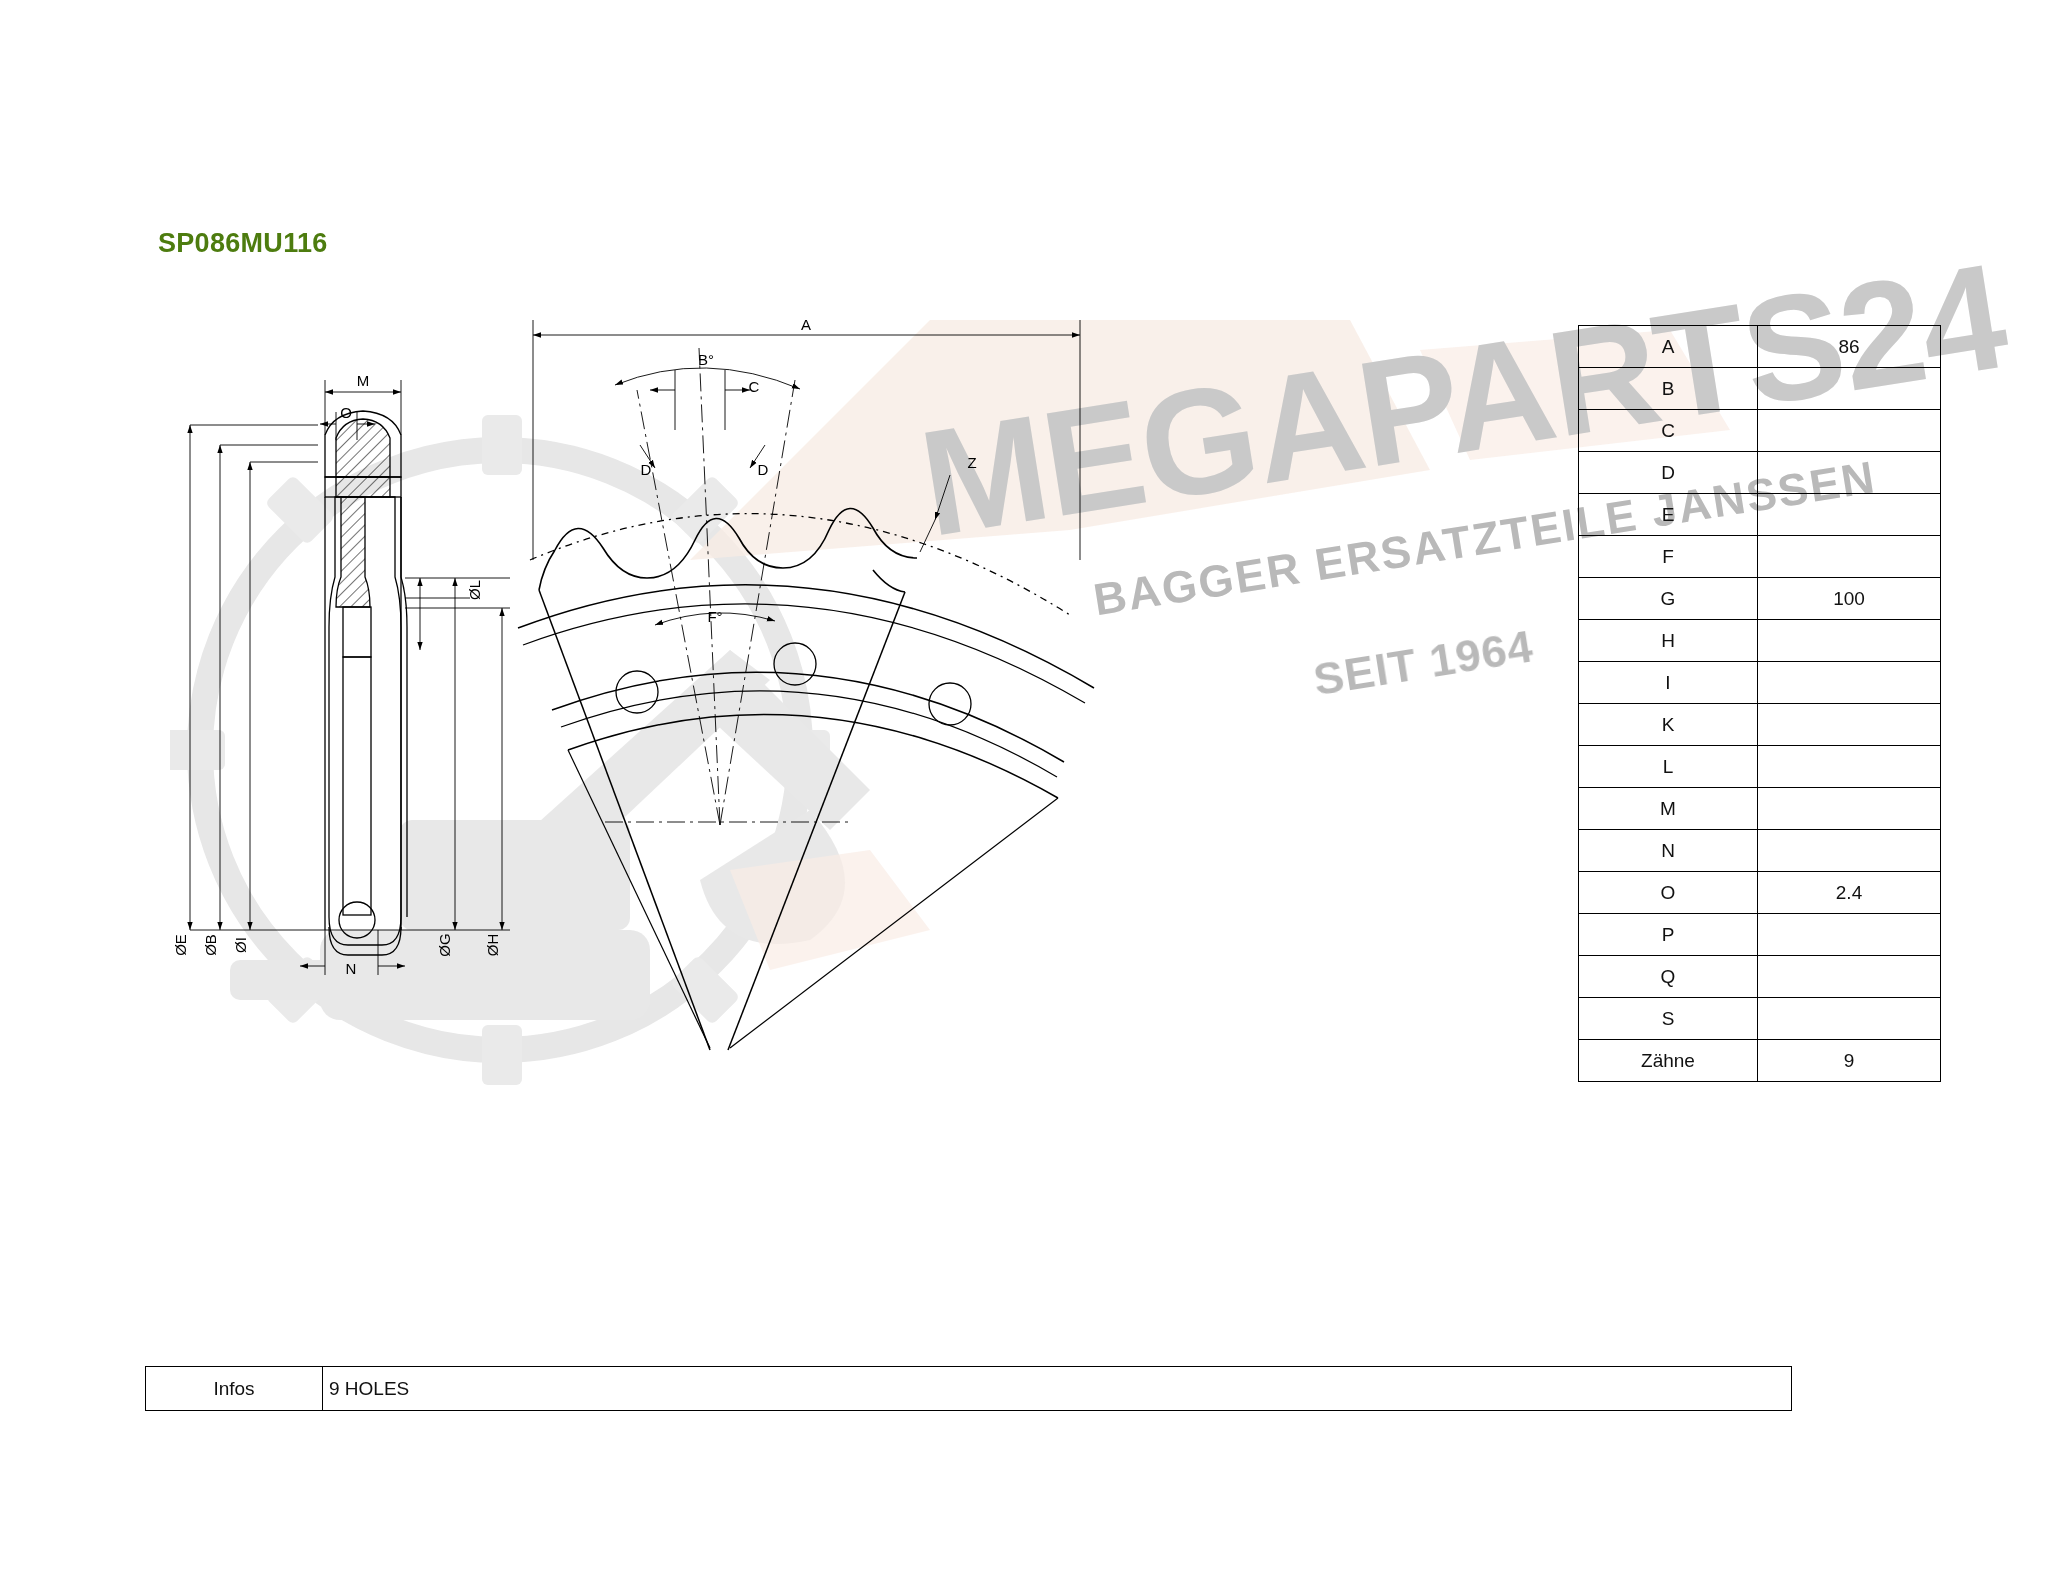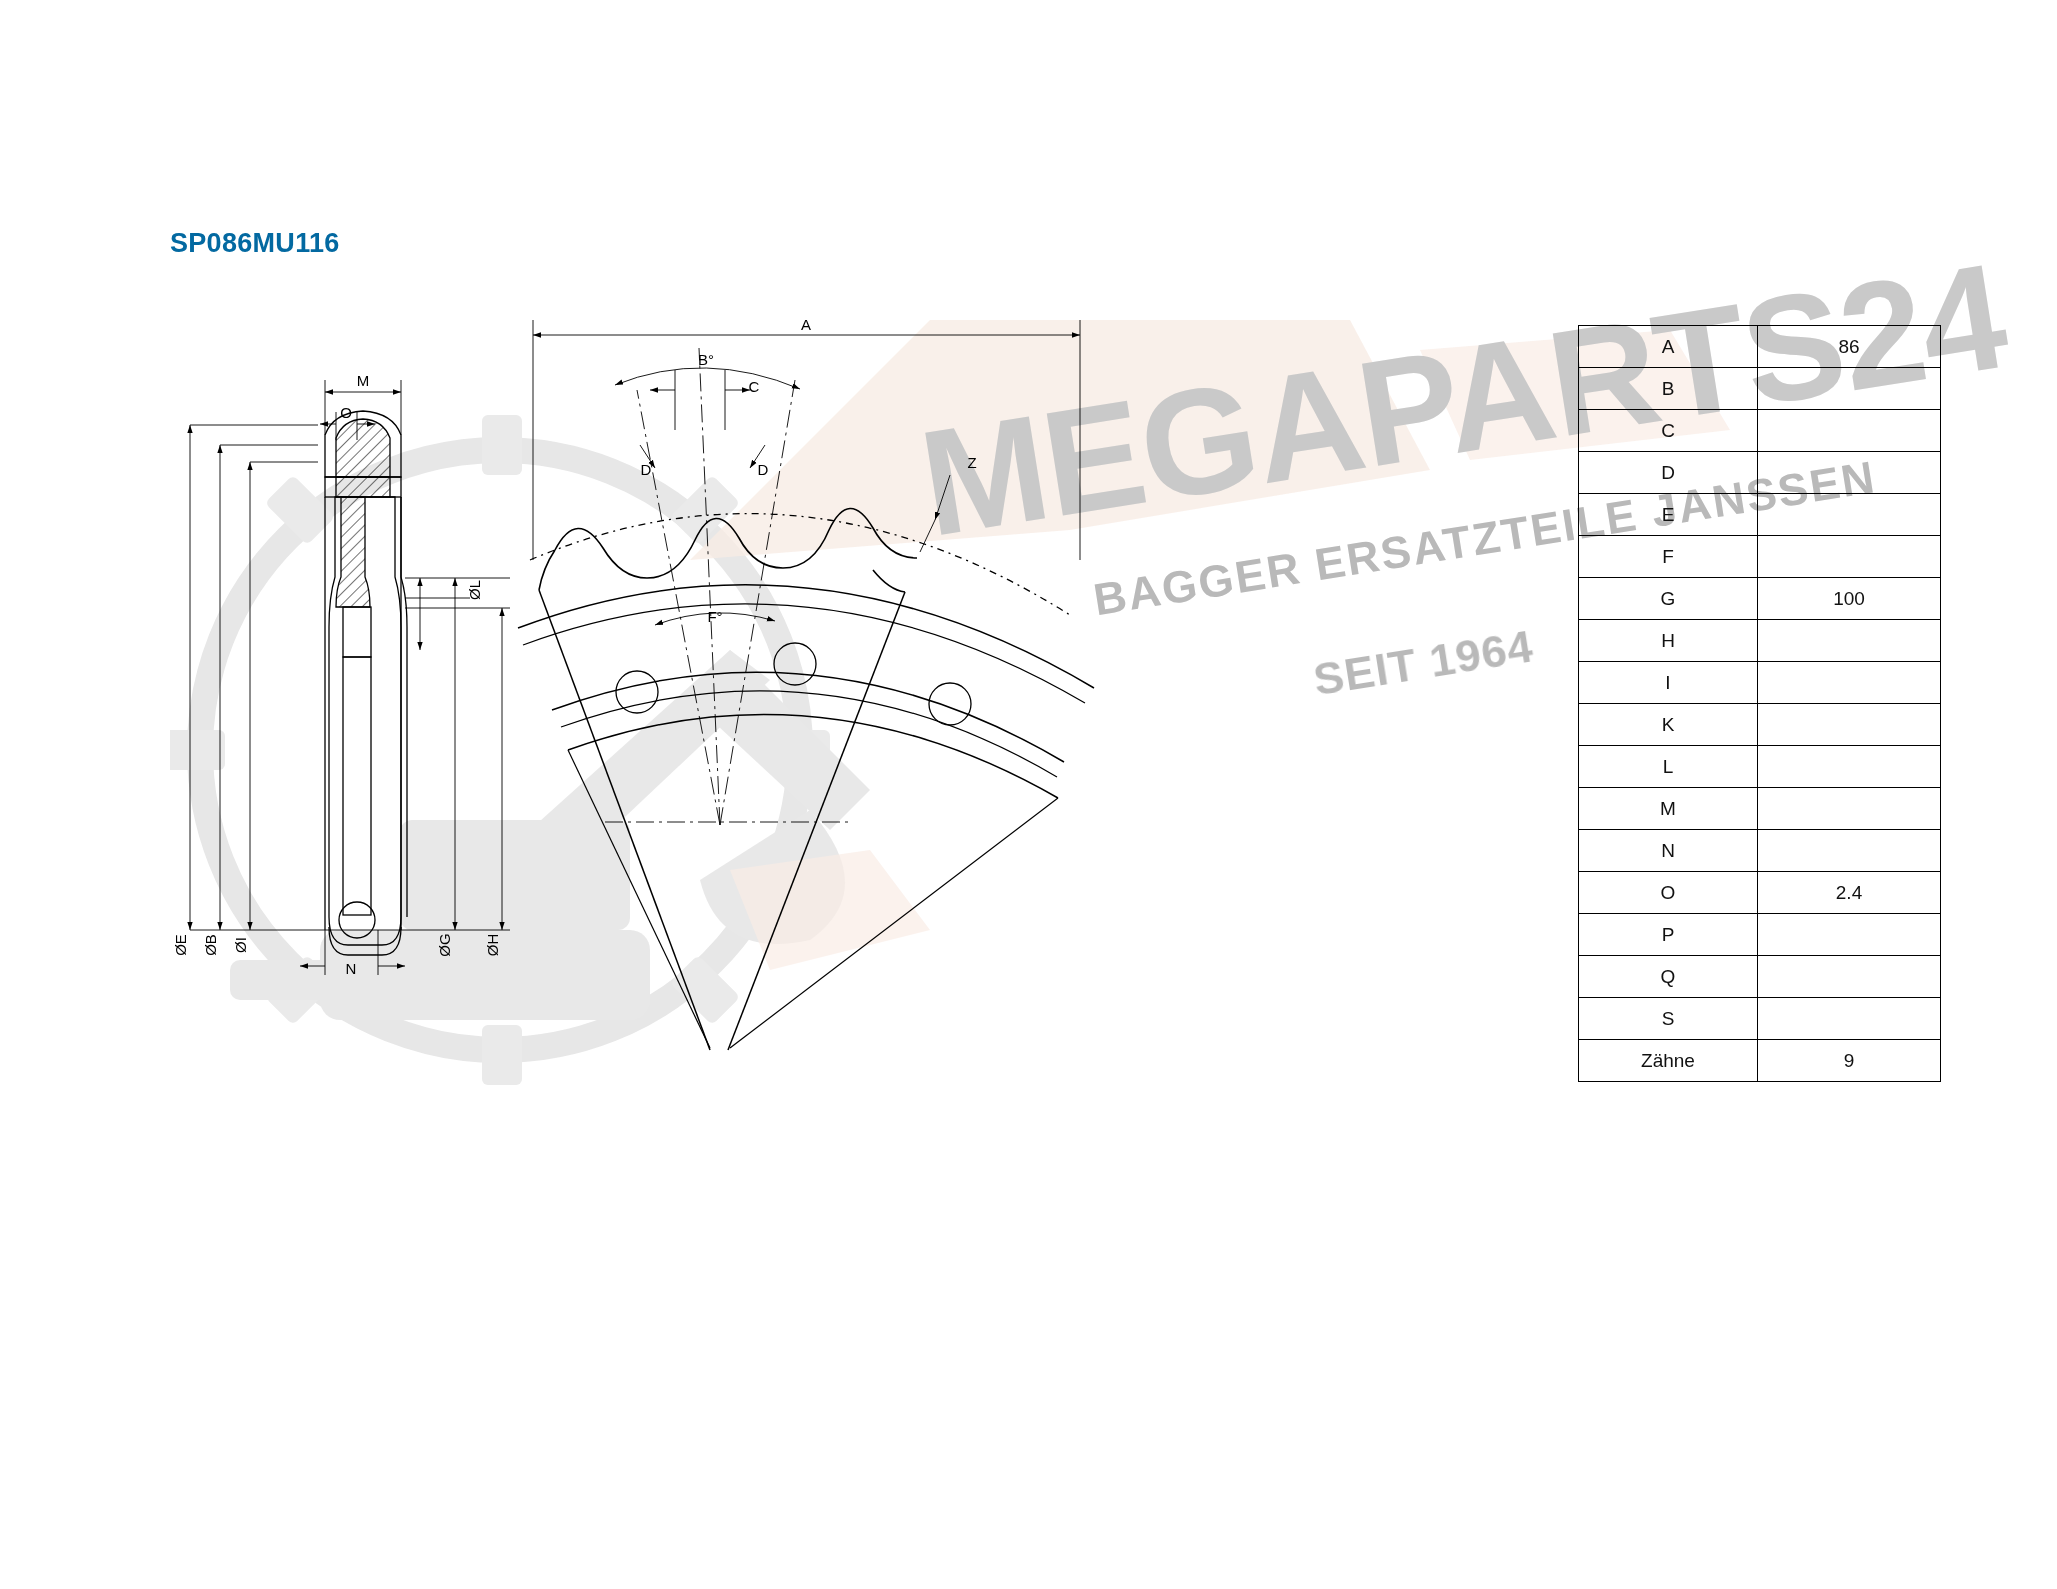--- a/index.html
+++ b/index.html
@@ -23,22 +23,21 @@
   }
 
   
   .part-title {
     position: absolute;
     left: 158px;
     top: 228px;
     font-size: 27px;
     font-weight: bold;
     letter-spacing: 0.3px;
-    color: #0369a1;
-    margin-left: 12px;
+    color: #4d7c0f;
   }
 
   
   .watermark {
     position: absolute;
     left: 170px;
     top: 230px;
     width: 1790px;
     height: 950px;
     pointer-events: none;
@@ -390,14 +389,22 @@
           <td class="k">S</td>
           <td class="v"></td>
         </tr>
       <tr>
           <td class="k">Zähne</td>
           <td class="v">9</td>
         </tr>
     </tbody>
   </table>
 
+  <table class="infos-table">
+    <tbody>
+      <tr>
+        <td class="label">Infos</td>
+        <td class="value">9 HOLES</td>
+      </tr>
+    </tbody>
+  </table>
 
 </div>
 
 </body></html>

